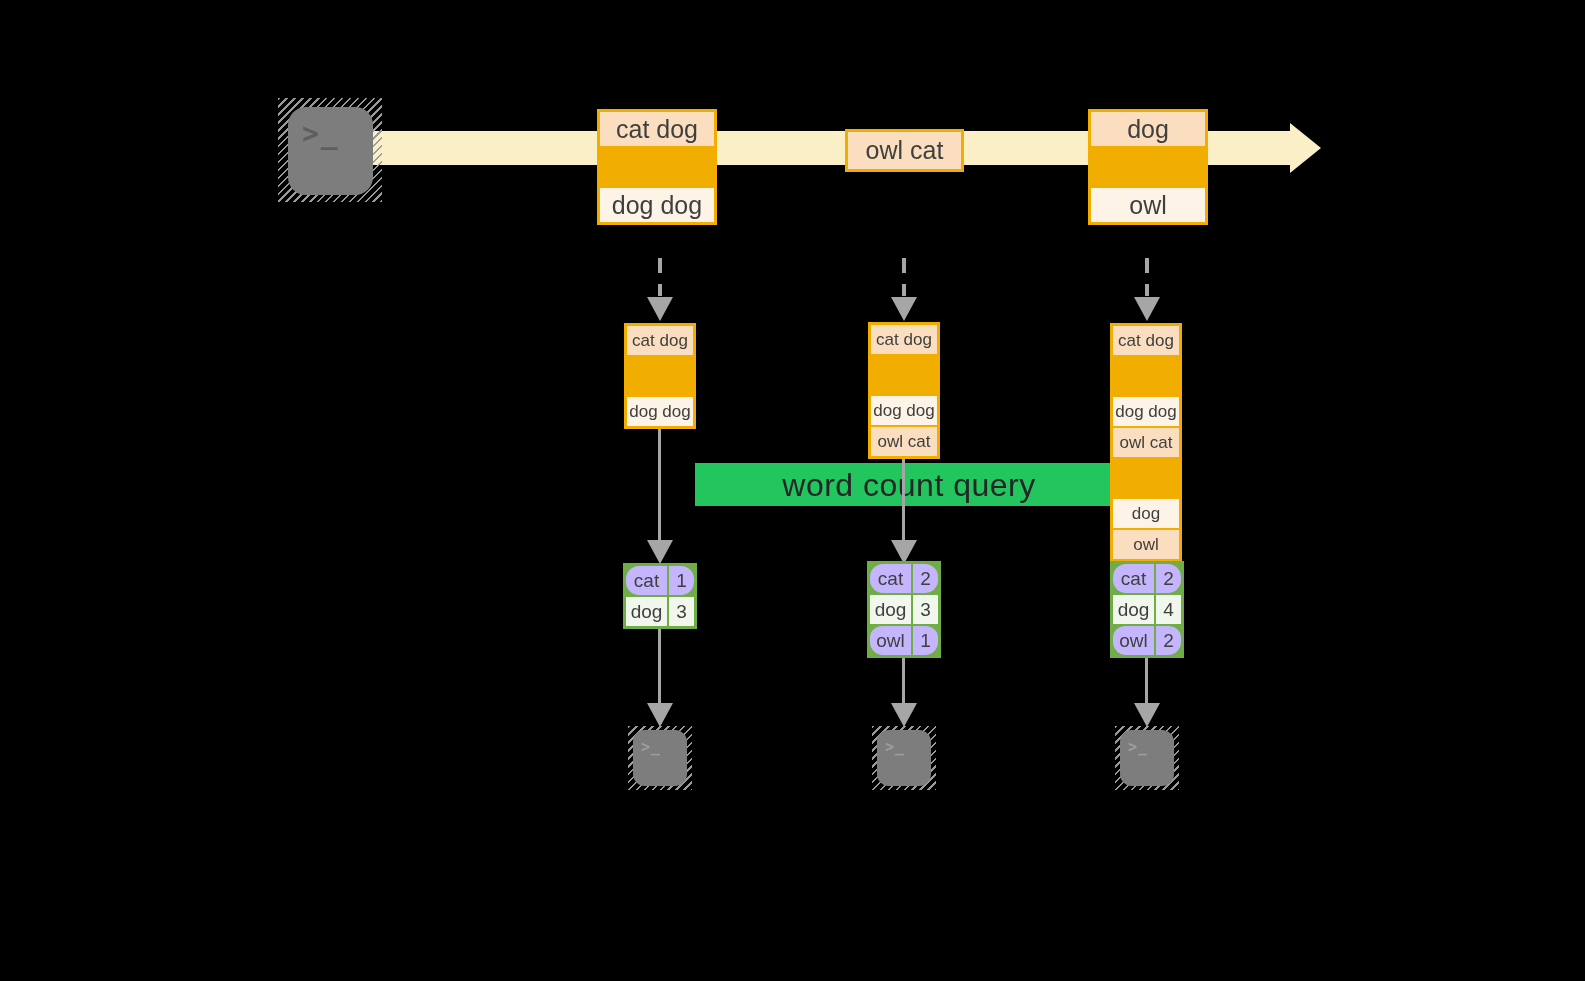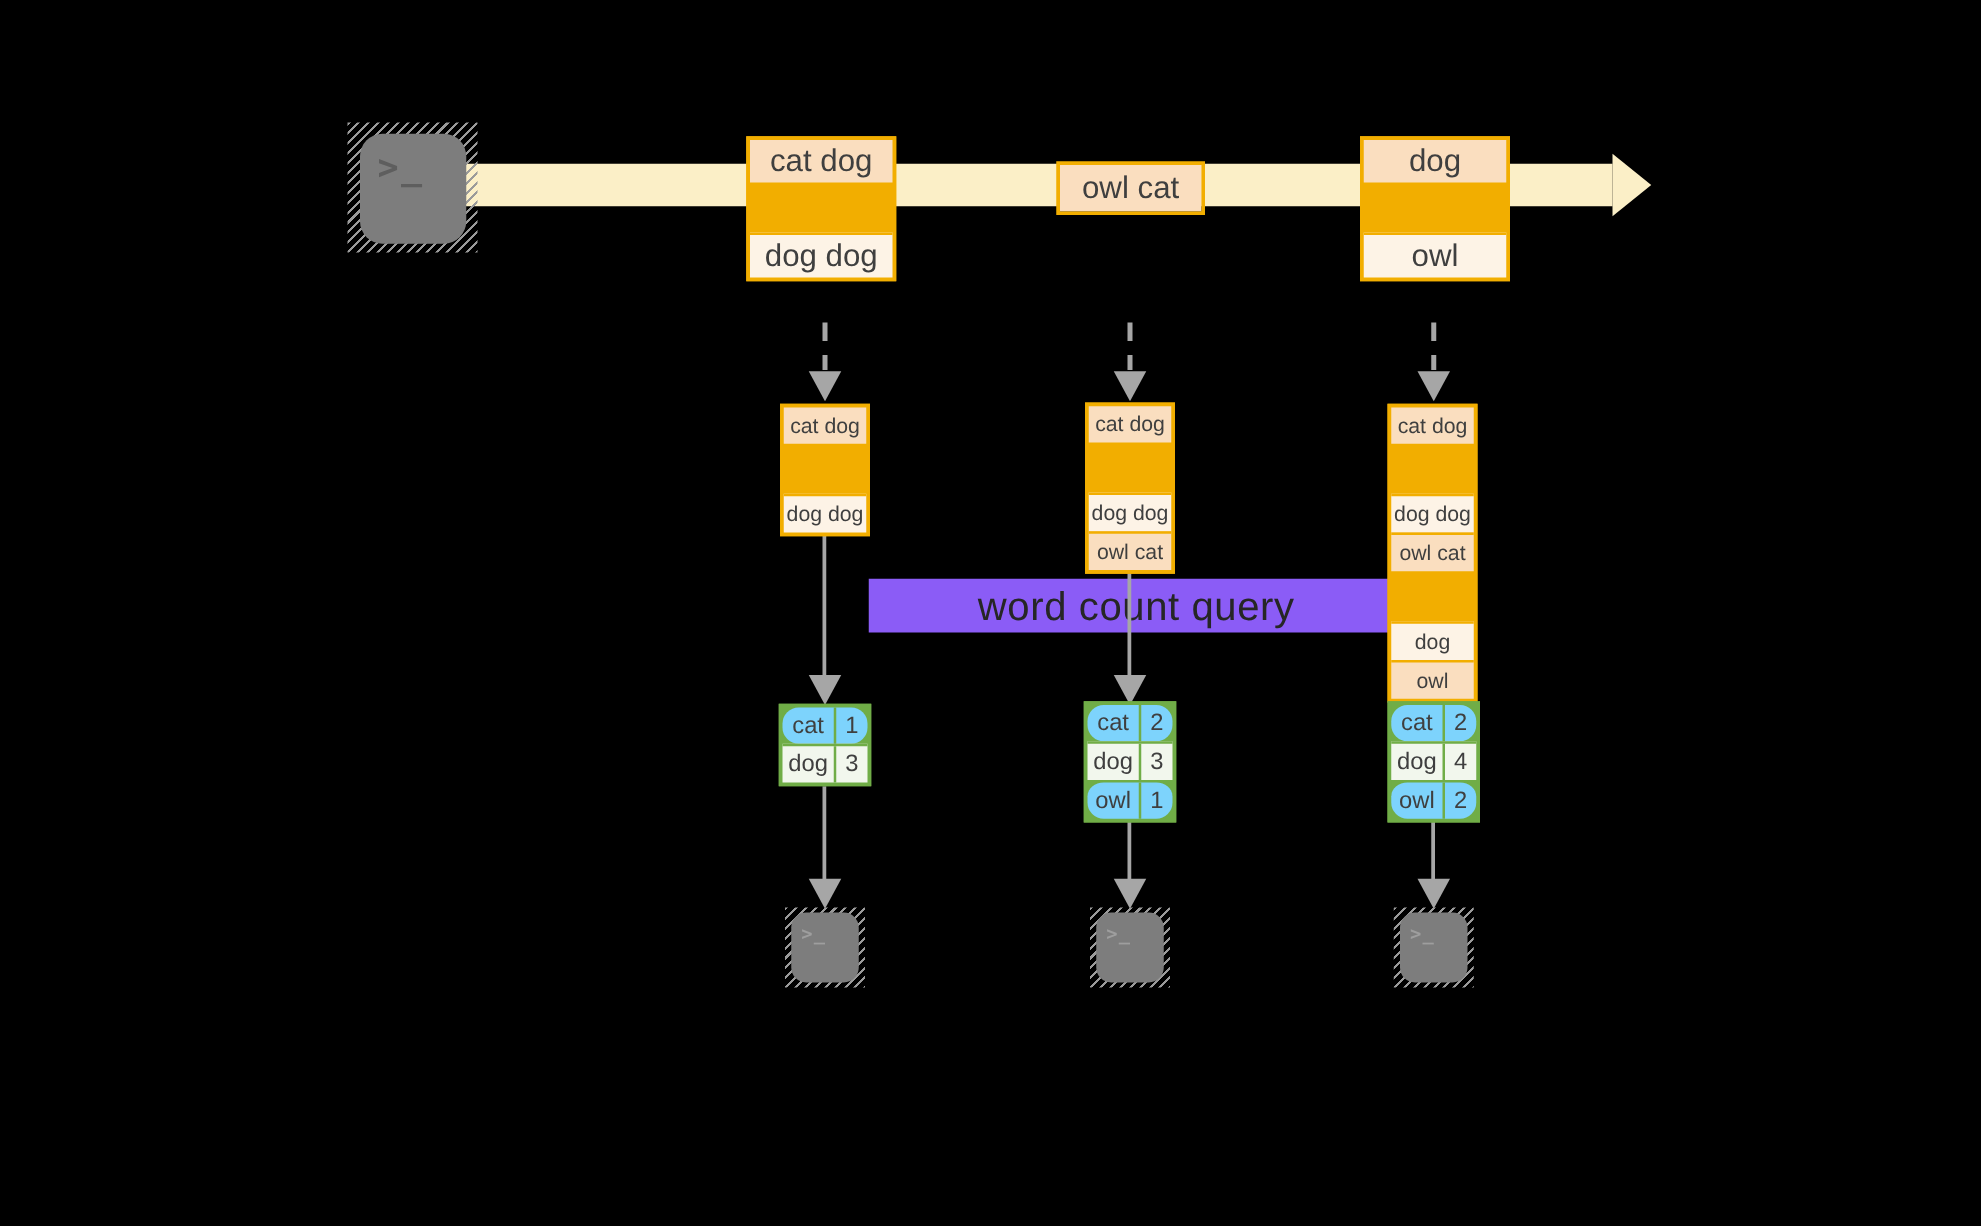--- a/index.html
+++ b/index.html
@@ -55,36 +55,36 @@
   }
   .vline{position:absolute;width:3px;background:#A6A6A6;z-index:2;}
   .tri-down{
     position:absolute;width:0;height:0;z-index:2;
     border-left:13px solid transparent;border-right:13px solid transparent;
     border-top:24px solid #A6A6A6;
   }
   
   .qband{
     position:absolute;left:695px;top:463px;width:428px;height:43px;
-    background:#8b5cf6;z-index:1;text-align:center;
+    background:#22c55e;z-index:1;text-align:center;
   }
   .qtext{font-size:32px;line-height:44px;color:#262626;letter-spacing:0.5px;}
   
   .gtable{position:absolute;border:3px solid #70AD47;z-index:3;background:#70AD47;width:68px;}
   .grow{display:flex;}
   .grow + .grow{border-top:2px solid #70AD47;}
   .gword{
     width:41px;height:29px;line-height:29px;text-align:center;
     font-size:19px;color:#3f3f3f;border-right:2px solid #70AD47;
   }
   .gcount{
     flex:1;height:29px;line-height:29px;text-align:center;
     font-size:19px;color:#3f3f3f;
   }
-  .row-dark{background:#7dd3fc;border-radius:13px;}
+  .row-dark{background:#c4b5fd;border-radius:13px;}
   .row-light{background:#F2F7ED;}
 </style>
 </head>
 <body>
 
 <div class="canvas">
 
   <div class="stream-band"></div>
   <div class="stream-head"></div>
 

